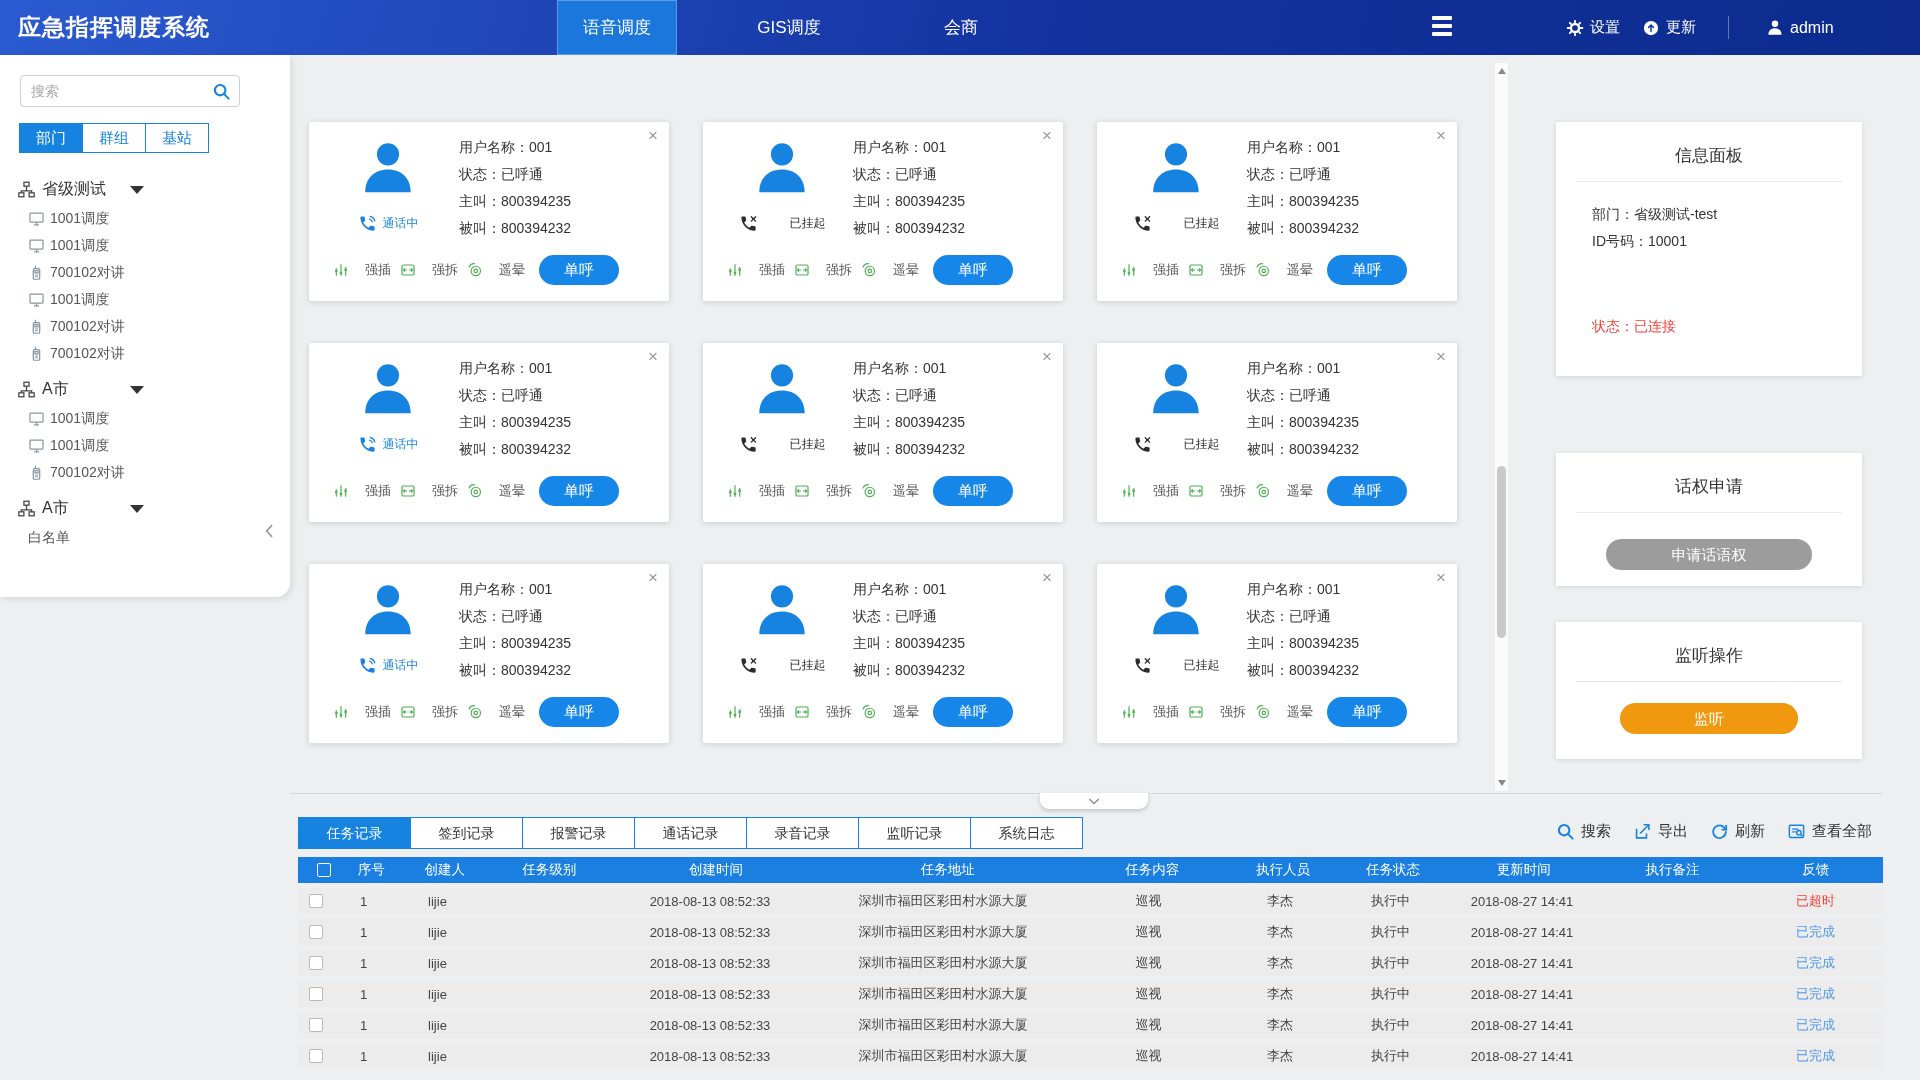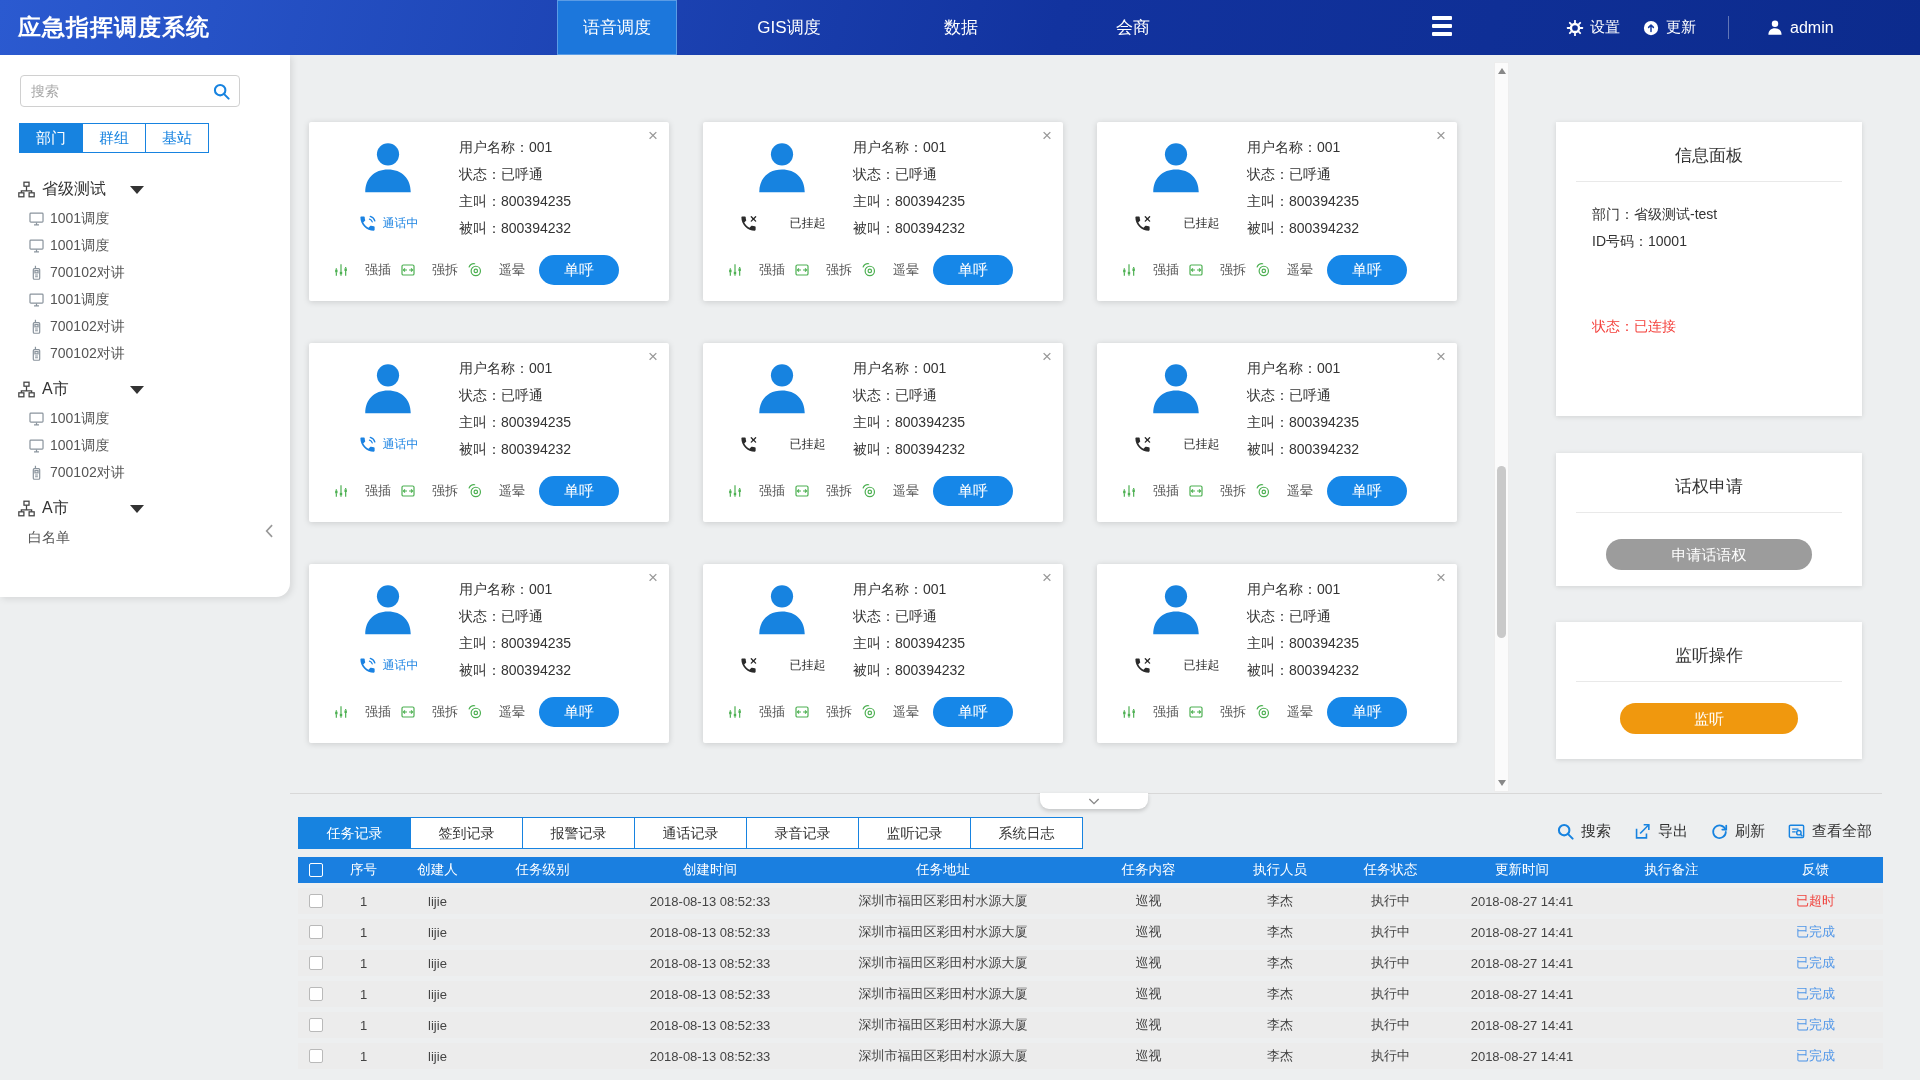--- a/index.html
+++ b/index.html
@@ -68,21 +68,21 @@
   .call-state .ic{width:19px;height:19px;}
   .card-info{position:absolute;left:150px;top:12px;font-size:14px;color:#333;line-height:27px;}
   .card-foot{position:absolute;left:24px;right:50px;bottom:16px;display:flex;align-items:center;}
   .action{display:flex;align-items:center;gap:16px;font-size:13px;color:#555;margin-right:9px;cursor:pointer;}
   .action .ic{width:16px;height:16px;}
   .call-btn{margin-left:auto;width:80px;height:30px;border-radius:15px;background:#1687e8;color:#fff;
             font-size:15px;line-height:30px;text-align:center;cursor:pointer;}
 
   
   .panel{position:absolute;left:1556px;width:306px;background:#fff;box-shadow:0 1px 5px rgba(0,0,0,.12);}
-  #panel-info{top:122px;height:294px;}
+  #panel-info{top:122px;height:254px;}
   #panel-floor{top:453px;height:133px;}
   #panel-monitor{top:622px;height:137px;}
   .panel-title{text-align:center;font-size:17px;color:#333;padding-top:22px;}
   .panel-divider{margin:14px 20px 0;border-top:1px solid #e9e9e9;}
   .info-line{position:absolute;left:36px;font-size:14px;color:#333;}
   #info-dept{top:84px;}
   #info-id{top:111px;}
   #info-status{top:196px;color:#f4413c;}
   .pill-btn{height:31px;border-radius:16px;color:#fff;font-size:15px;line-height:31px;
             text-align:center;cursor:pointer;}
@@ -105,38 +105,37 @@
   
   .rec-tabs{position:absolute;left:298px;top:817px;display:flex;}
   .rec-tab{width:113px;height:32px;line-height:30px;text-align:center;border:1px solid #1783e0;
            background:#fff;color:#333;font-size:14px;margin-left:-1px;cursor:pointer;}
   .rec-tab.active{background:#1783e0;color:#fff;margin-left:0;}
   .rec-tools{position:absolute;right:48px;top:822px;display:flex;gap:22px;}
   .tool{display:flex;align-items:center;gap:6px;font-size:15px;color:#333;cursor:pointer;}
   .tool .ic{width:19px;height:19px;}
   .rec-table{position:absolute;left:298px;top:857px;width:1585px;}
   .t-row{display:flex;height:26px;align-items:center;}
-  .t-head{background:#1a7fe0;color:#fff;font-size:13.5px;}
+  .t-head{background:#1a7fe0;color:#fff;font-size:13.5px;padding-left:8px;}
   .t-body .t-row{background:#ececec;margin-top:5px;color:#444;font-size:13px;}
   .t-cell{text-align:center;overflow:hidden;white-space:nowrap;}
   .cb{width:14px;height:14px;border:1px solid #b9b9b9;border-radius:2px;background:#fff;margin:0 auto;cursor:pointer;}
   .t-head .cb{border-color:#fff;background:transparent;}
   .fb{cursor:pointer;}
   .fb.overdue{color:#f0443e;}
   .fb.done{color:#5096e8;}
 </style>
 </head>
 <body>
 
 <div class="topbar">
   <div class="app-title">应急指挥调度系统</div>
   <nav class="topnav" id="topnav">
       <div class="nav-item active"><span>语音调度</span></div>
       <div class="nav-item"><span>GIS调度</span></div>
-      <div class="nav-item"><span>数据</span></div>
       <div class="nav-item"><span>会商</span></div>
     </nav>
   <div class="hamburger">
       <i></i>
       <i></i>
       <i></i>
     </div>
   <div class="tb-item" id="tb-settings">
     <span class="ic" id="ic-gear">
         <svg viewBox="0 0 24 24">

